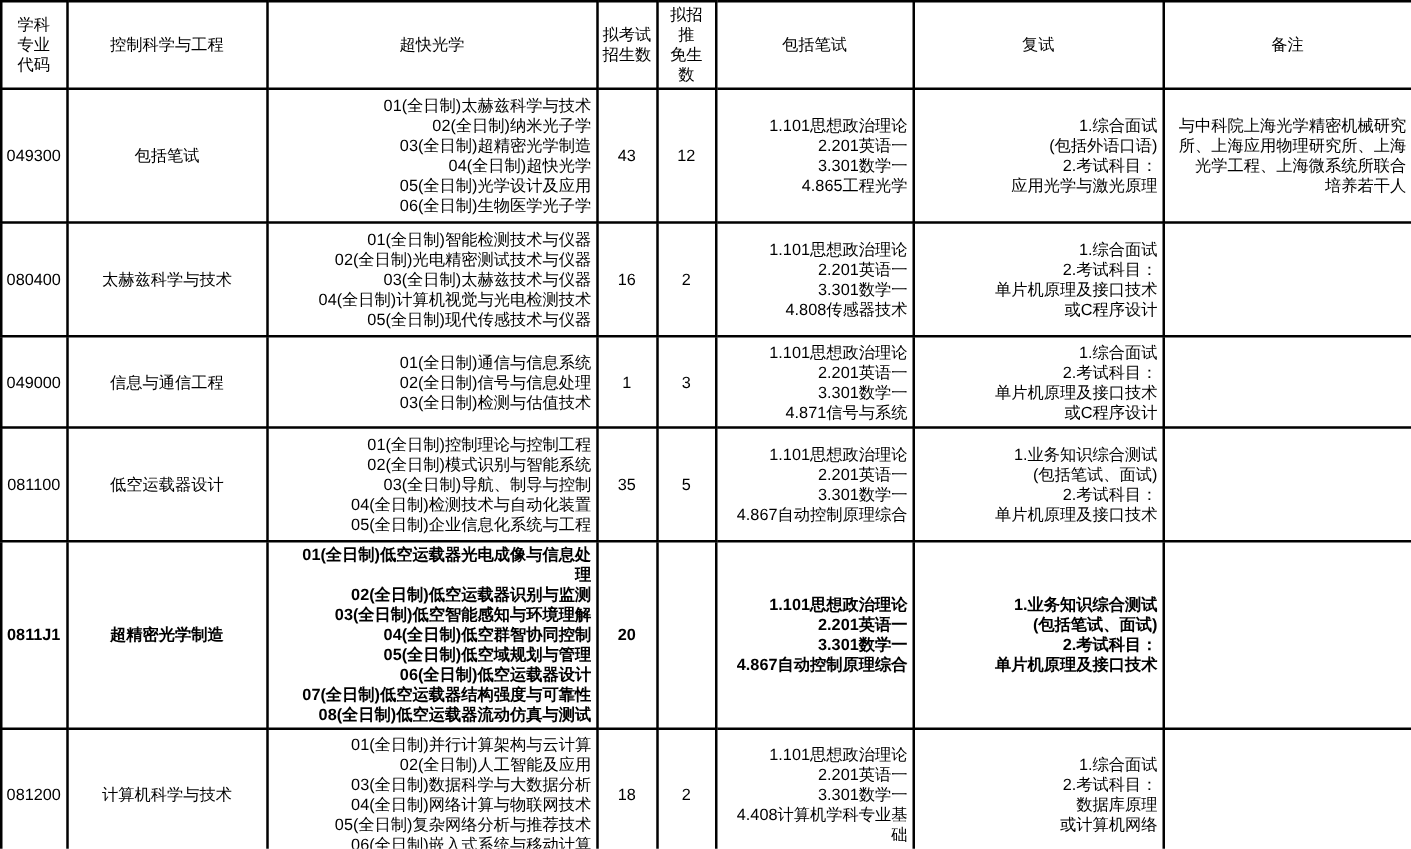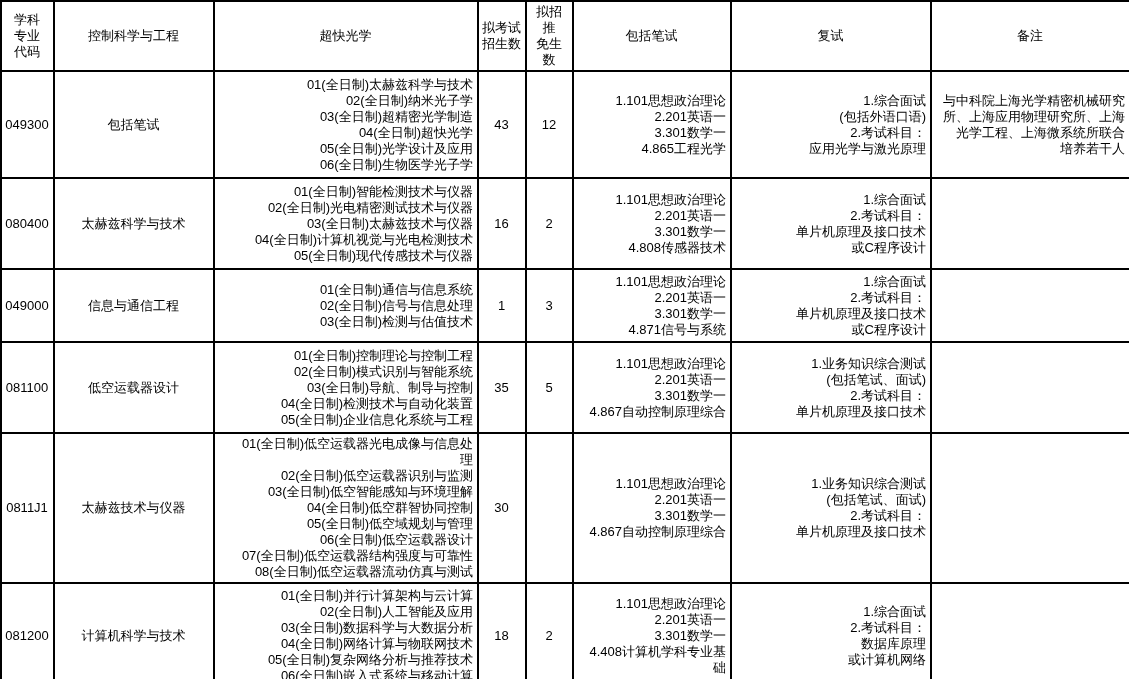--- a/index.html
+++ b/index.html
@@ -32,21 +32,21 @@
     overflow-wrap: break-word;
     padding: 2px 4px 2px 3px;
   }
   th.center, td.center { text-align: center; }
   td.left { text-align: right; }
   thead tr th { height: 70px; }
   tbody tr.r1 td { height: 107px; }
   tbody tr.r2 td { height: 91px; }
   tbody tr.r3 td { height: 73px; }
   tbody tr.r4 td { height: 91px; }
-  tbody tr.r5 td { height: 140px; }
+  tbody tr.r5 td { height: 140px; font-weight: bold; }
   tbody tr.r6 td { height: 105px; }
 </style>
 </head>
 <body>
 
 <table class="admissions">
   <colgroup>
     <col style="width:53px">
     <col style="width:160px">
     <col style="width:264px">
@@ -150,31 +150,31 @@
 3.301数学一
 4.867自动控制原理综合</td>
       <td class="left">1.业务知识综合测试
 (包括笔试、面试)
 2.考试科目：
 　单片机原理及接口技术</td>
       <td class="left"></td>
     </tr>
     <tr class="r5">
       <td class="center">0811J1</td>
-      <td class="center">太赫兹技术与仪器</td>
+      <td class="center">超精密光学制造</td>
       <td class="left">01(全日制)低空运载器光电成像与信息处
 理
 02(全日制)低空运载器识别与监测
 03(全日制)低空智能感知与环境理解
 04(全日制)低空群智协同控制
 05(全日制)低空域规划与管理
 06(全日制)低空运载器设计
 07(全日制)低空运载器结构强度与可靠性
 08(全日制)低空运载器流动仿真与测试</td>
-      <td class="center">30</td>
+      <td class="center">20</td>
       <td class="center"></td>
       <td class="left">1.101思想政治理论
 2.201英语一
 3.301数学一
 4.867自动控制原理综合</td>
       <td class="left">1.业务知识综合测试
 (包括笔试、面试)
 2.考试科目：
 　单片机原理及接口技术</td>
       <td class="left"></td>

